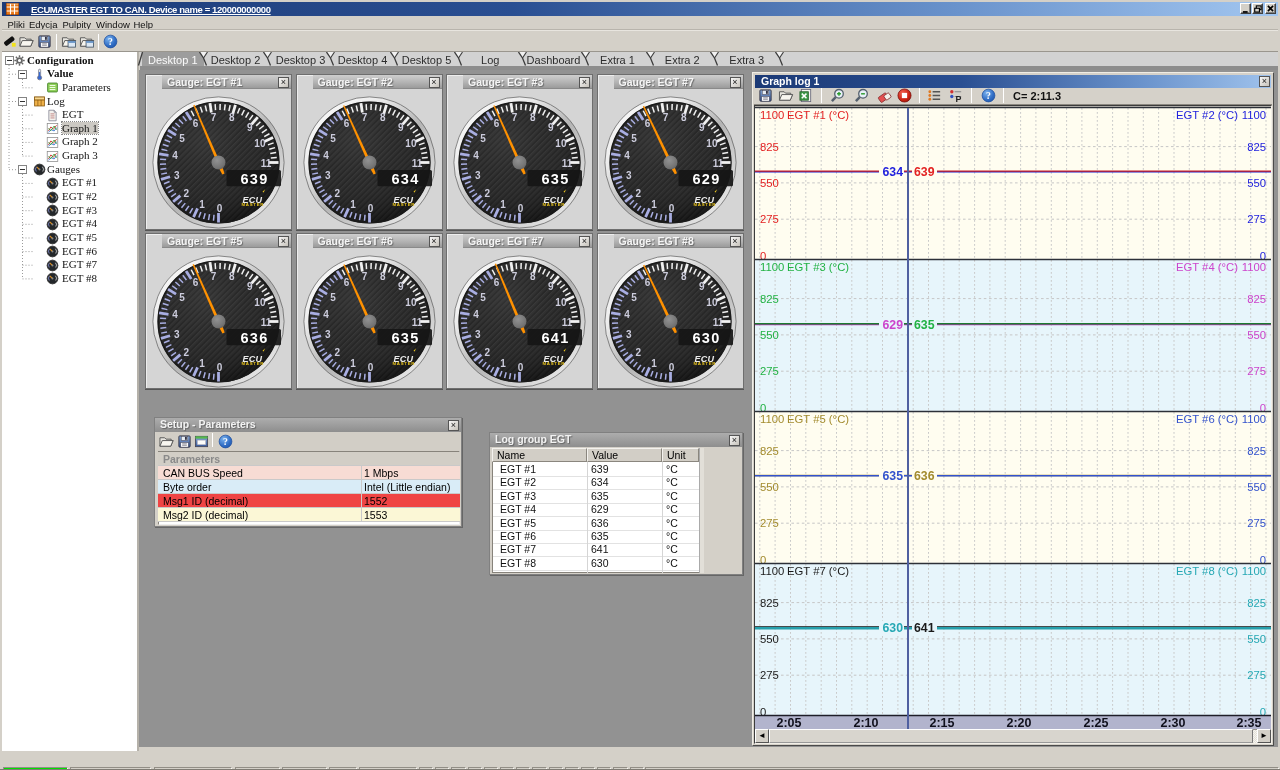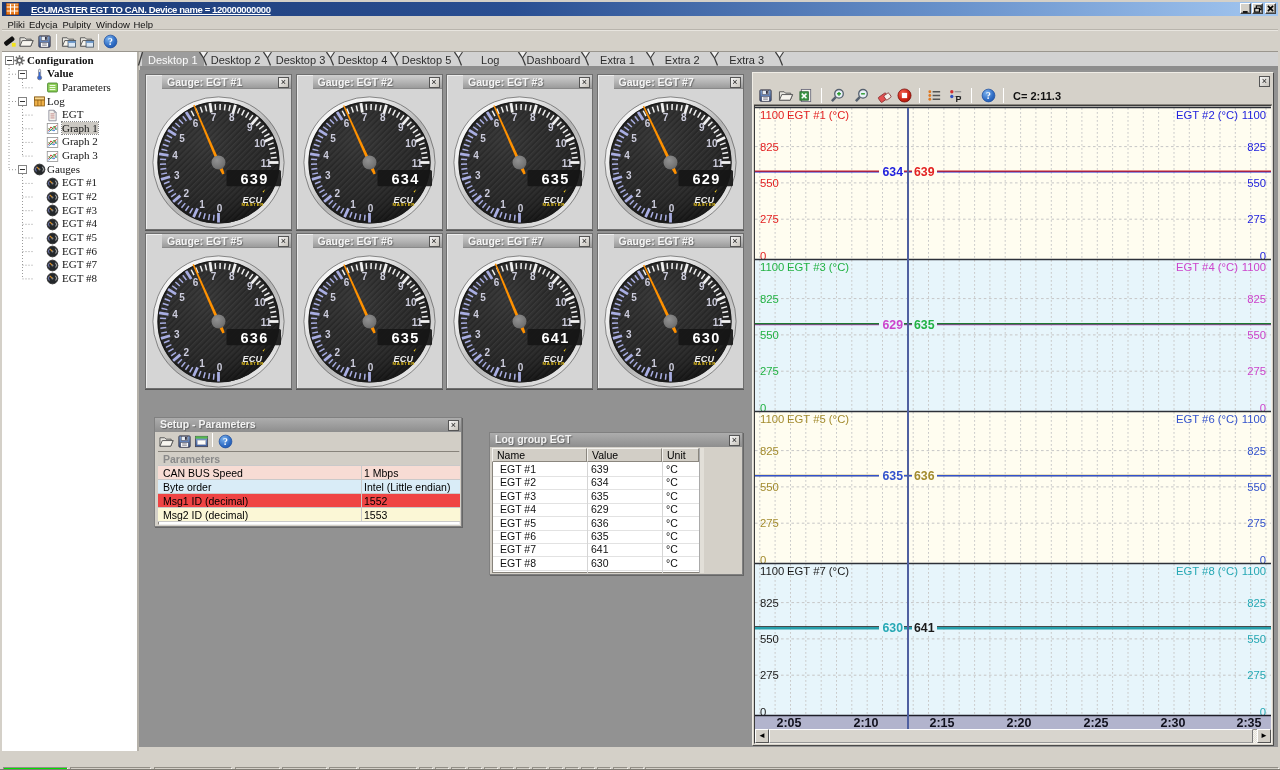--- a/index.html
+++ b/index.html
@@ -718,20 +718,21 @@
     <div class="lrow" style="left:176px;top:110.4px">°C</div>
     <div class="abs" style="left:3px;top:123.4px;width:206px;height:1px;background:#e2e2e2"></div>
     <div class="lrow" style="left:10px;top:123.8px">EGT #8</div>
     <div class="lrow" style="left:101px;top:123.8px">630</div>
     <div class="lrow" style="left:176px;top:123.8px">°C</div>
     <div class="abs" style="left:3px;top:136.8px;width:206px;height:1px;background:#e2e2e2"></div>
     <div class="abs" style="left:96.5px;top:29px;width:1px;height:111px;background:#d5d5d5"></div>
     <div class="abs" style="left:171.5px;top:29px;width:1px;height:111px;background:#d5d5d5"></div>
   </div>
 <div class="abs" style="left:752px;top:72px;width:522px;height:674px;background:#d5d1c9;border:1px solid;border-color:#f0ede6 #4a4a4a #4a4a4a #f0ede6">
+    <div class="abs" style="left:2px;top:2px;width:516px;height:13px;background:linear-gradient(90deg,#1c3a76 0%,#2a4f92 40%,#6a93cc 75%,#9fc2ec 100%);color:#fff;font-weight:bold;font-size:10.5px;line-height:13px;padding-left:6px">Graph log 1</div>
     <div class="xbtn" style="top:3px;right:3px">×</div>
   </div>
 <svg class="abs" style="left:758px;top:88px" width="15" height="15" viewBox="0 0 16 16">
     <rect x="2" y="2" width="12" height="12" rx="1" fill="url(#flp)" stroke="#334" stroke-width="1"></rect>
     <rect x="4.5" y="2.5" width="7" height="4.5" fill="#e8eef4" stroke="#445" stroke-width="0.6"></rect>
     <rect x="8.5" y="3" width="2" height="3.2" fill="#334"></rect>
     <rect x="4" y="9" width="8" height="5" fill="#fff" stroke="#445" stroke-width="0.6"></rect>
     <line x1="5.5" y1="10.5" x2="10.5" y2="10.5" stroke="#667" stroke-width="0.8"></line>
     <line x1="5.5" y1="12" x2="10.5" y2="12" stroke="#667" stroke-width="0.8"></line>
   </svg>

